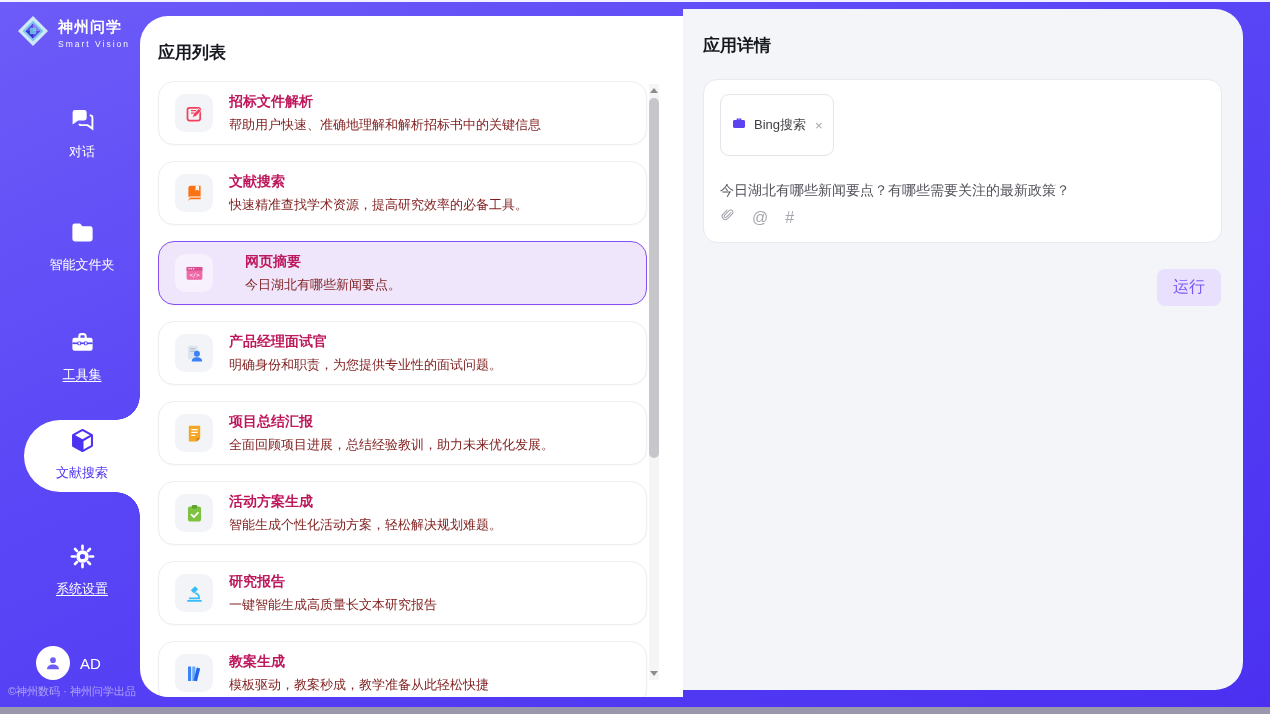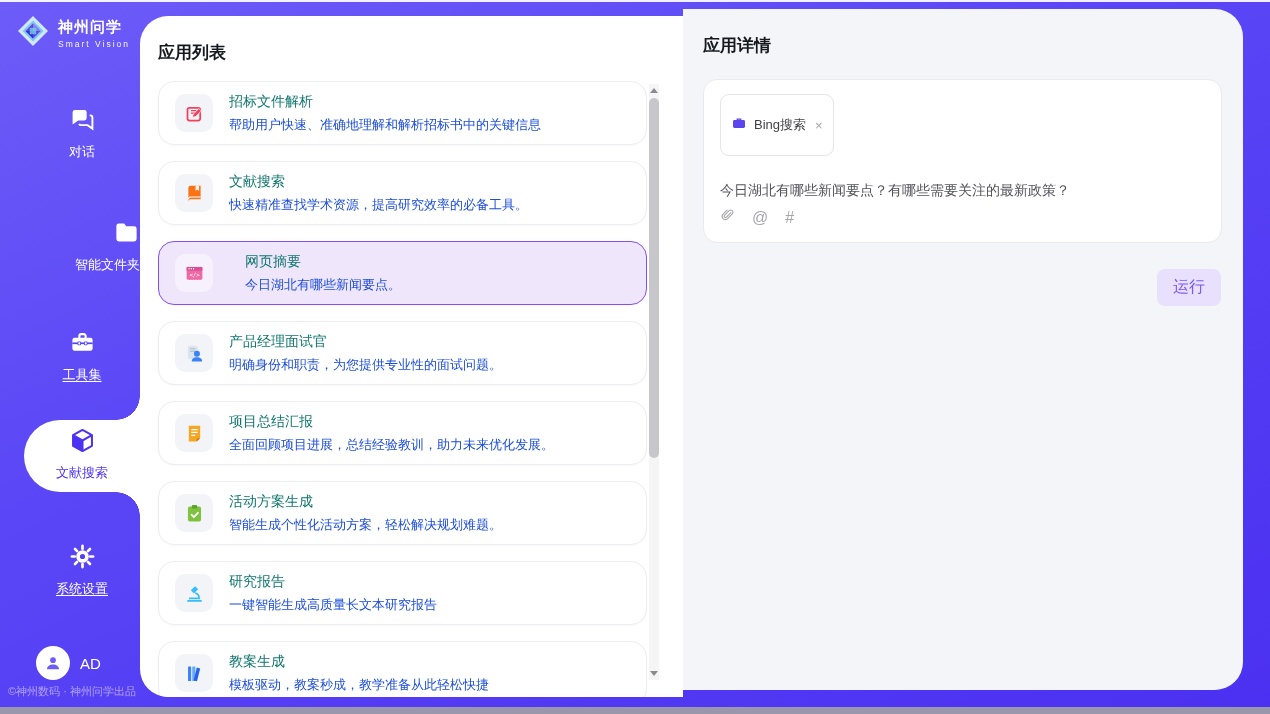--- a/index.html
+++ b/index.html
@@ -35,22 +35,22 @@
   .panel-title { padding:25px 0 0 18px; font-size:17px; font-weight:bold; color:#15181e; }
   .cards { padding:17px 0 0 18px; }
   .card { position:relative; width:489px; height:64px; margin-bottom:16px; background:#fff;
           border:1px solid #ededf2; border-radius:16px; display:flex; align-items:center;
           padding-left:16px; box-shadow:0 1px 2px rgba(16,24,40,.03); cursor:pointer; }
   .card.selected { background:#efe6fb; border-color:#8550f2;gap:16px; }
   .tile { width:38px; height:38px; border-radius:10px; background:#f3f4f7; display:flex;
           align-items:center; justify-content:center; flex:0 0 auto; }
   .card.selected .tile { background:#f7f0fd; }
   .card-text { margin-left:16px; overflow:hidden; }
-  .card-title { font-size:14px; font-weight:normal; color:#0f766e; }
-  .card-desc { font-size:13px; color:#1d4ed8; margin-top:5px; white-space:nowrap; }
+  .card-title { font-size:14px; font-weight:bold; color:#be185d; }
+  .card-desc { font-size:13px; color:#7f1d1d; margin-top:5px; white-space:nowrap; }
 
   
   .scrollbar { position:absolute; top:68px; right:24px; width:10px; height:596px; background:#f5f5f6; }
   .sb-arrow { position:absolute; left:1px; width:0; height:0; border-left:4px solid transparent; border-right:4px solid transparent; }
   .sb-up   { top:4px; border-bottom:5px solid #8b8b90; }
   .sb-down { bottom:4px; border-top:5px solid #8b8b90; }
   .sb-thumb { position:absolute; top:14px; left:0; width:10px; height:360px; background:#c6c6cb; border-radius:5px; }
 
   
   .detail-panel { position:absolute; left:683px; top:9px; width:560px; height:681px; background:#f4f5f8;
@@ -93,21 +93,21 @@
         <div class="t2">Smart Vision</div>
       </span>
     </div>
 
     <div class="nav-bubble"></div>
     <div id="nav-root">
         <div class="nav-item" style="top: 106px;"><span><svg width="27" height="27" viewBox="0 0 24 24">
     <path d="M3.2 5.6a2.1 2.1 0 0 1 2.1-2.1h8.3a2.1 2.1 0 0 1 2.1 2.1v5.1a2.1 2.1 0 0 1-2.1 2.1H8.2l-5 3.7z" fill="#ffffff"></path>
     <path d="M18.4 8.3h.4a2 2 0 0 1 2 2v9.8l-4.3-3.1h-5.7a2 2 0 0 1-1.8-1.2" fill="none" stroke="#ffffff" stroke-width="1.7"></path>
             </svg></span><span class="nav-label">对话</span></div>
-        <div class="nav-item" style="top: 219px; text-align: right;"><span><svg width="27" height="27" viewBox="0 0 24 24">
+        <div class="nav-item" style="top: 219px;"><span><svg width="27" height="27" viewBox="0 0 24 24">
     <path d="M3 6.2A2.2 2.2 0 0 1 5.2 4h4.6l2.1 2.4h6.9A2.2 2.2 0 0 1 21 8.6v9.2a2.2 2.2 0 0 1-2.2 2.2H5.2A2.2 2.2 0 0 1 3 17.8z" fill="#ffffff"></path>
             </svg></span><span class="nav-label">智能文件夹</span></div>
         <div class="nav-item underline" style="top: 329px;"><span><svg width="27" height="27" viewBox="0 0 24 24">
     <path d="M9.2 8V6.3a1.8 1.8 0 0 1 1.8-1.8h2a1.8 1.8 0 0 1 1.8 1.8V8" fill="none" stroke="#ffffff" stroke-width="1.9"></path>
     <rect x="3" y="7.7" width="18" height="11.6" rx="2" fill="#ffffff"></rect>
     <path d="M3 12.7h18" stroke="#5243f4" stroke-width="1.5"></path>
     <rect x="7.6" y="11" width="3" height="3.4" rx=".6" fill="#5243f4"></rect>
     <rect x="13.4" y="11" width="3" height="3.4" rx=".6" fill="#5243f4"></rect>
     <rect x="8.3" y="11.7" width="1.6" height="2" rx=".3" fill="#ffffff"></rect>
     <rect x="14.1" y="11.7" width="1.6" height="2" rx=".3" fill="#ffffff"></rect>

